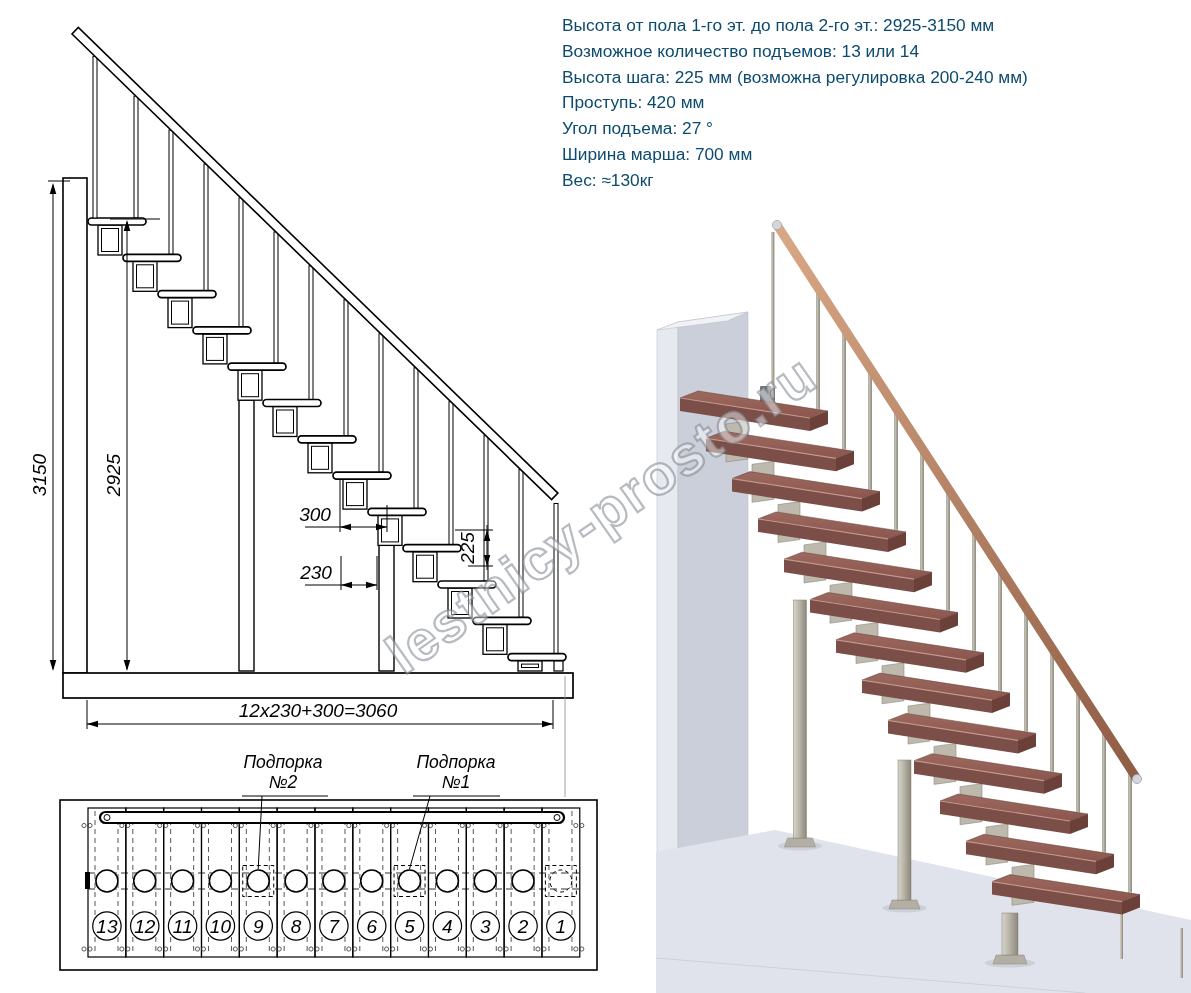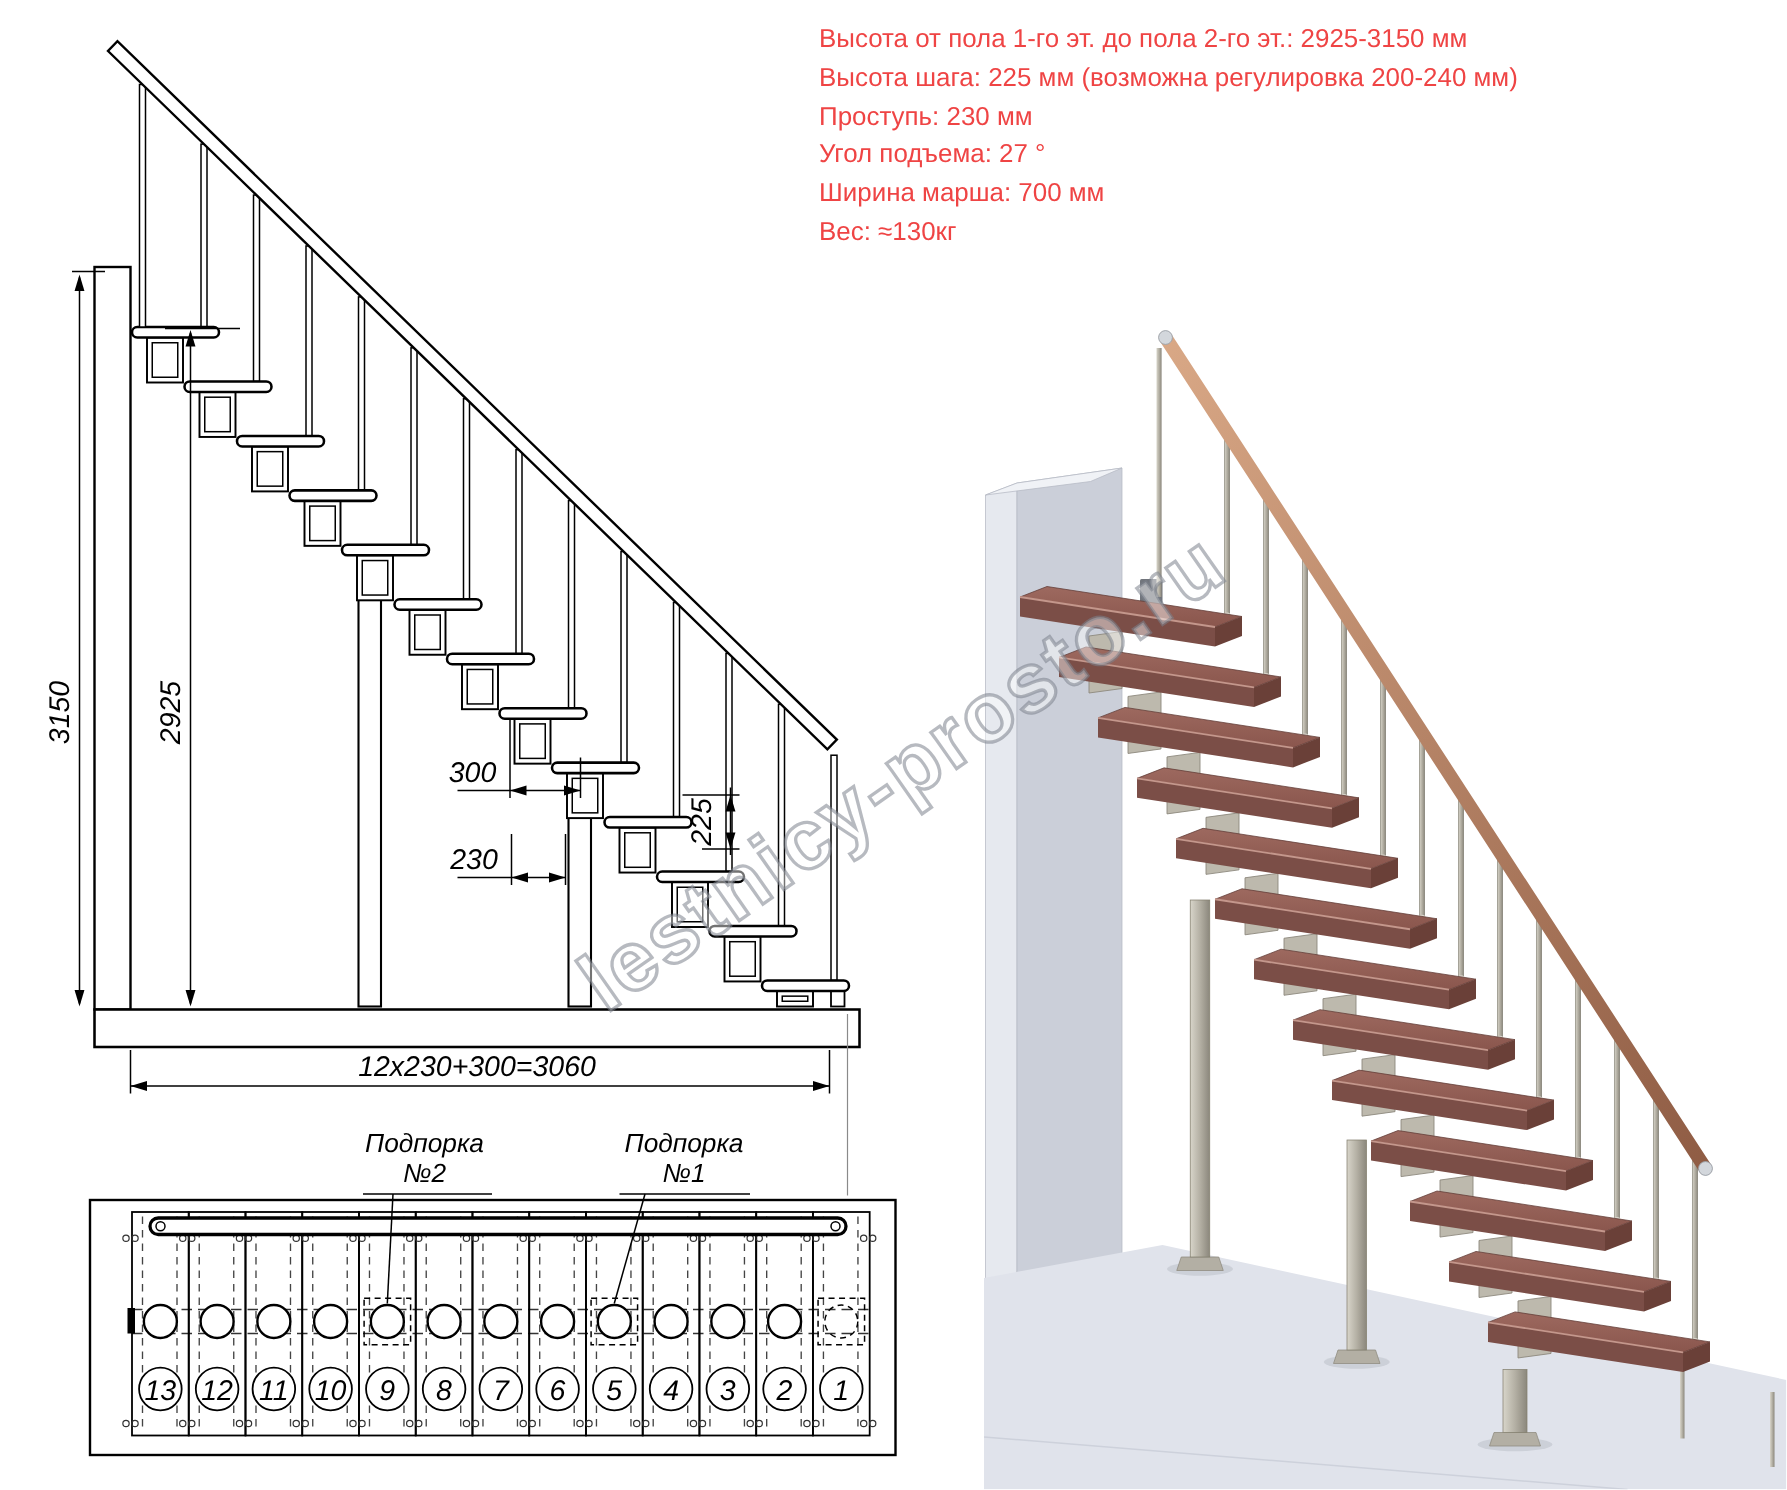--- a/index.html
+++ b/index.html
@@ -1,19 +1,19 @@
 <!DOCTYPE html>
 <html><head>
 <meta charset="utf-8">
 <style>
   html,body{margin:0;padding:0;background:#fff;}
   .page{position:relative;width:1191px;height:993px;overflow:hidden;background:#fff;
         font-family:"Liberation Sans",sans-serif;}
   #scene{position:absolute;left:0;top:0;}
-  .spec{position:absolute;left:546px;top:13px;width:560px;color:#ef4444;
+  .spec{position:absolute;left:562px;top:13px;width:560px;color:#0c4a6e;
         font-size:17.3px;line-height:25.8px;font-weight:400;}
   .spec div{white-space:nowrap;}
   text{font-family:"Liberation Sans",sans-serif;}
   .dim{font-style:italic;font-size:19px;fill:#000;text-anchor:middle;}
   .plannum{font-style:italic;font-size:19px;fill:#000;text-anchor:middle;}
   .planlabel{font-style:italic;font-size:17.5px;fill:#000;text-anchor:middle;}
   .wm{font-size:56px;font-weight:bold;letter-spacing:2px;
       fill:rgba(255,255,255,0.45);stroke:rgba(123,129,141,0.55);stroke-width:2.2px;}
 </style>
 </head>
@@ -414,20 +414,21 @@
       <text class="plannum" x="523.0" y="933">2</text>
       <text class="plannum" x="560.8" y="933">1</text>
     </g>
   </g>
 
   <text class="wm" transform="translate(404,676) rotate(-35)">lestnicy-prosto.ru</text>
 </svg>
 
 <div class="spec">
   <div>Высота от пола 1-го эт. до пола 2-го эт.: 2925-3150 мм</div>
+  <div>Возможное количество подъемов: 13 или 14</div>
   <div>Высота шага: 225 мм (возможна регулировка 200-240 мм)</div>
-  <div>Проступь: 230 мм</div>
+  <div>Проступь: 420 мм</div>
   <div>Угол подъема: 27 °</div>
   <div>Ширина марша: 700 мм</div>
   <div>Вес: ≈130кг</div>
 </div>
 
 </div>
 
 </body></html>

